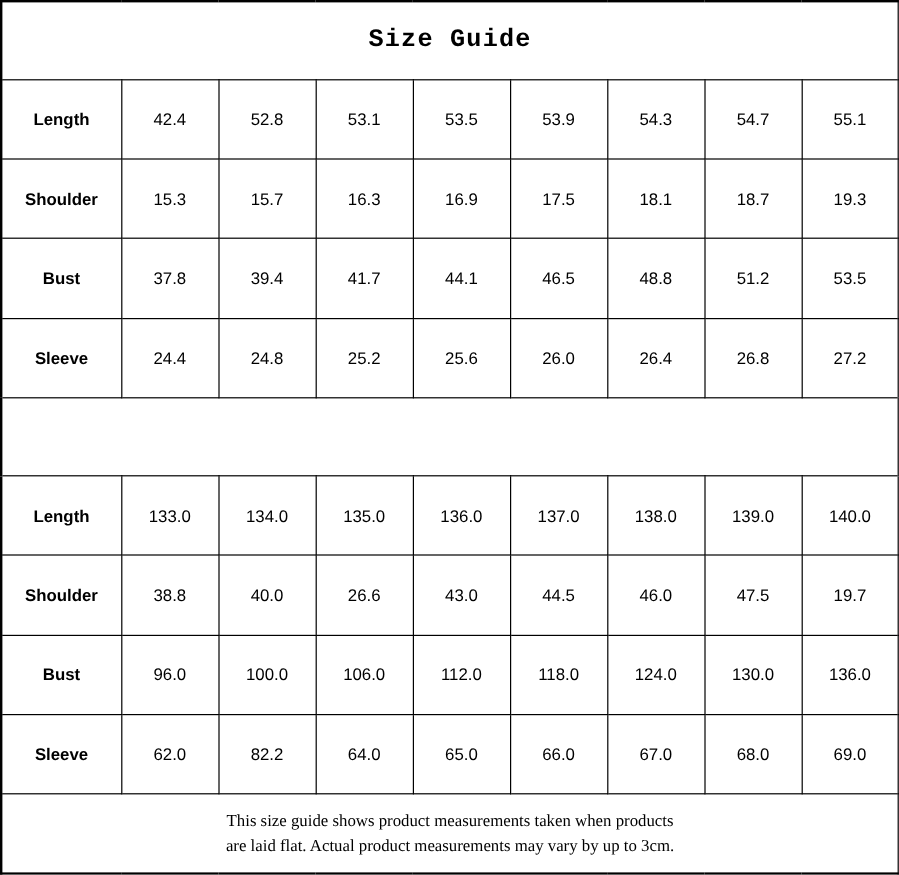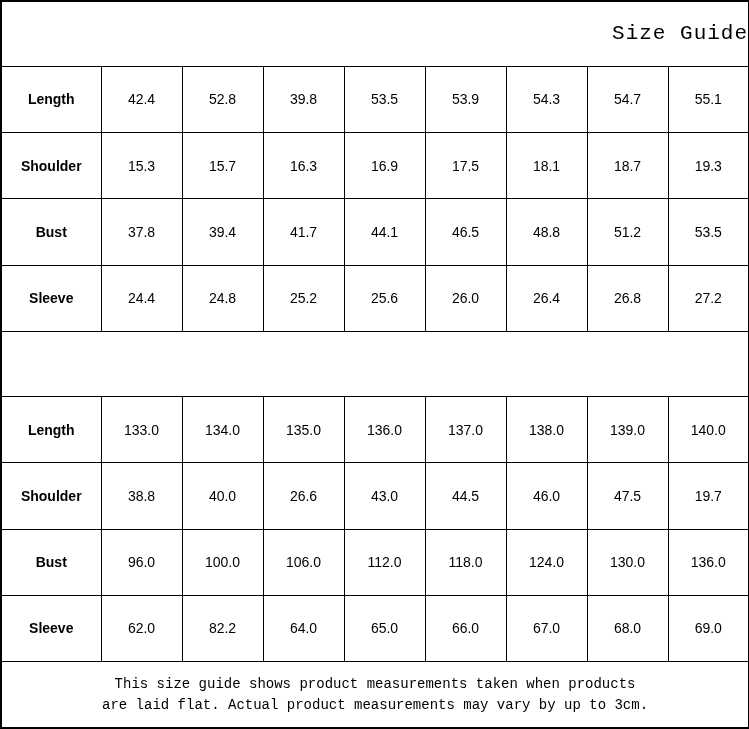--- a/index.html
+++ b/index.html
@@ -32,30 +32,29 @@
     overflow: hidden;
   }
   col.label-col { width: 100px; }
   col.size-col  { width: 81px; }
 
   tr.title-row { height: 55px; }
   tr.title-row td {
     font-family: "Liberation Mono", "DejaVu Sans Mono", monospace;
     font-size: 21px;
     letter-spacing: 1px;
-    font-weight: normal;
-    text-align: right;
+    font-weight: bold;
   }
   tr.header-row, tr.data-row { height: 56px; }
   td.bold-cell { font-weight: bold; }
   tr.gap-row { height: 55px; }
   tr.gap-row td { border-left: 2px solid #000; border-right: 2px solid #000; }
   tr.footer-row { height: 56px; }
   tr.footer-row td {
-    font-family: Liberation Mono, monospace;
+    font-family: Liberation Serif, serif;
     font-size: 14px;
     line-height: 21px;
   }
 </style>
 </head>
 <body>
 
 <div class="page">
   <table class="size-guide">
     <colgroup>
@@ -73,21 +72,21 @@
     <tbody>
         <tr class="title-row">
       <td colspan="9">Size Guide</td>
     </tr>
 
 
     <tr class="data-row">
       <td class="bold-cell">Length</td>
       <td>42.4</td>
       <td>52.8</td>
-      <td>39.8</td>
+      <td>53.1</td>
       <td>53.5</td>
       <td>53.9</td>
       <td>54.3</td>
       <td>54.7</td>
       <td>55.1</td>
     </tr>
 
     <tr class="data-row">
       <td class="bold-cell">Shoulder</td>
       <td>15.3</td>

